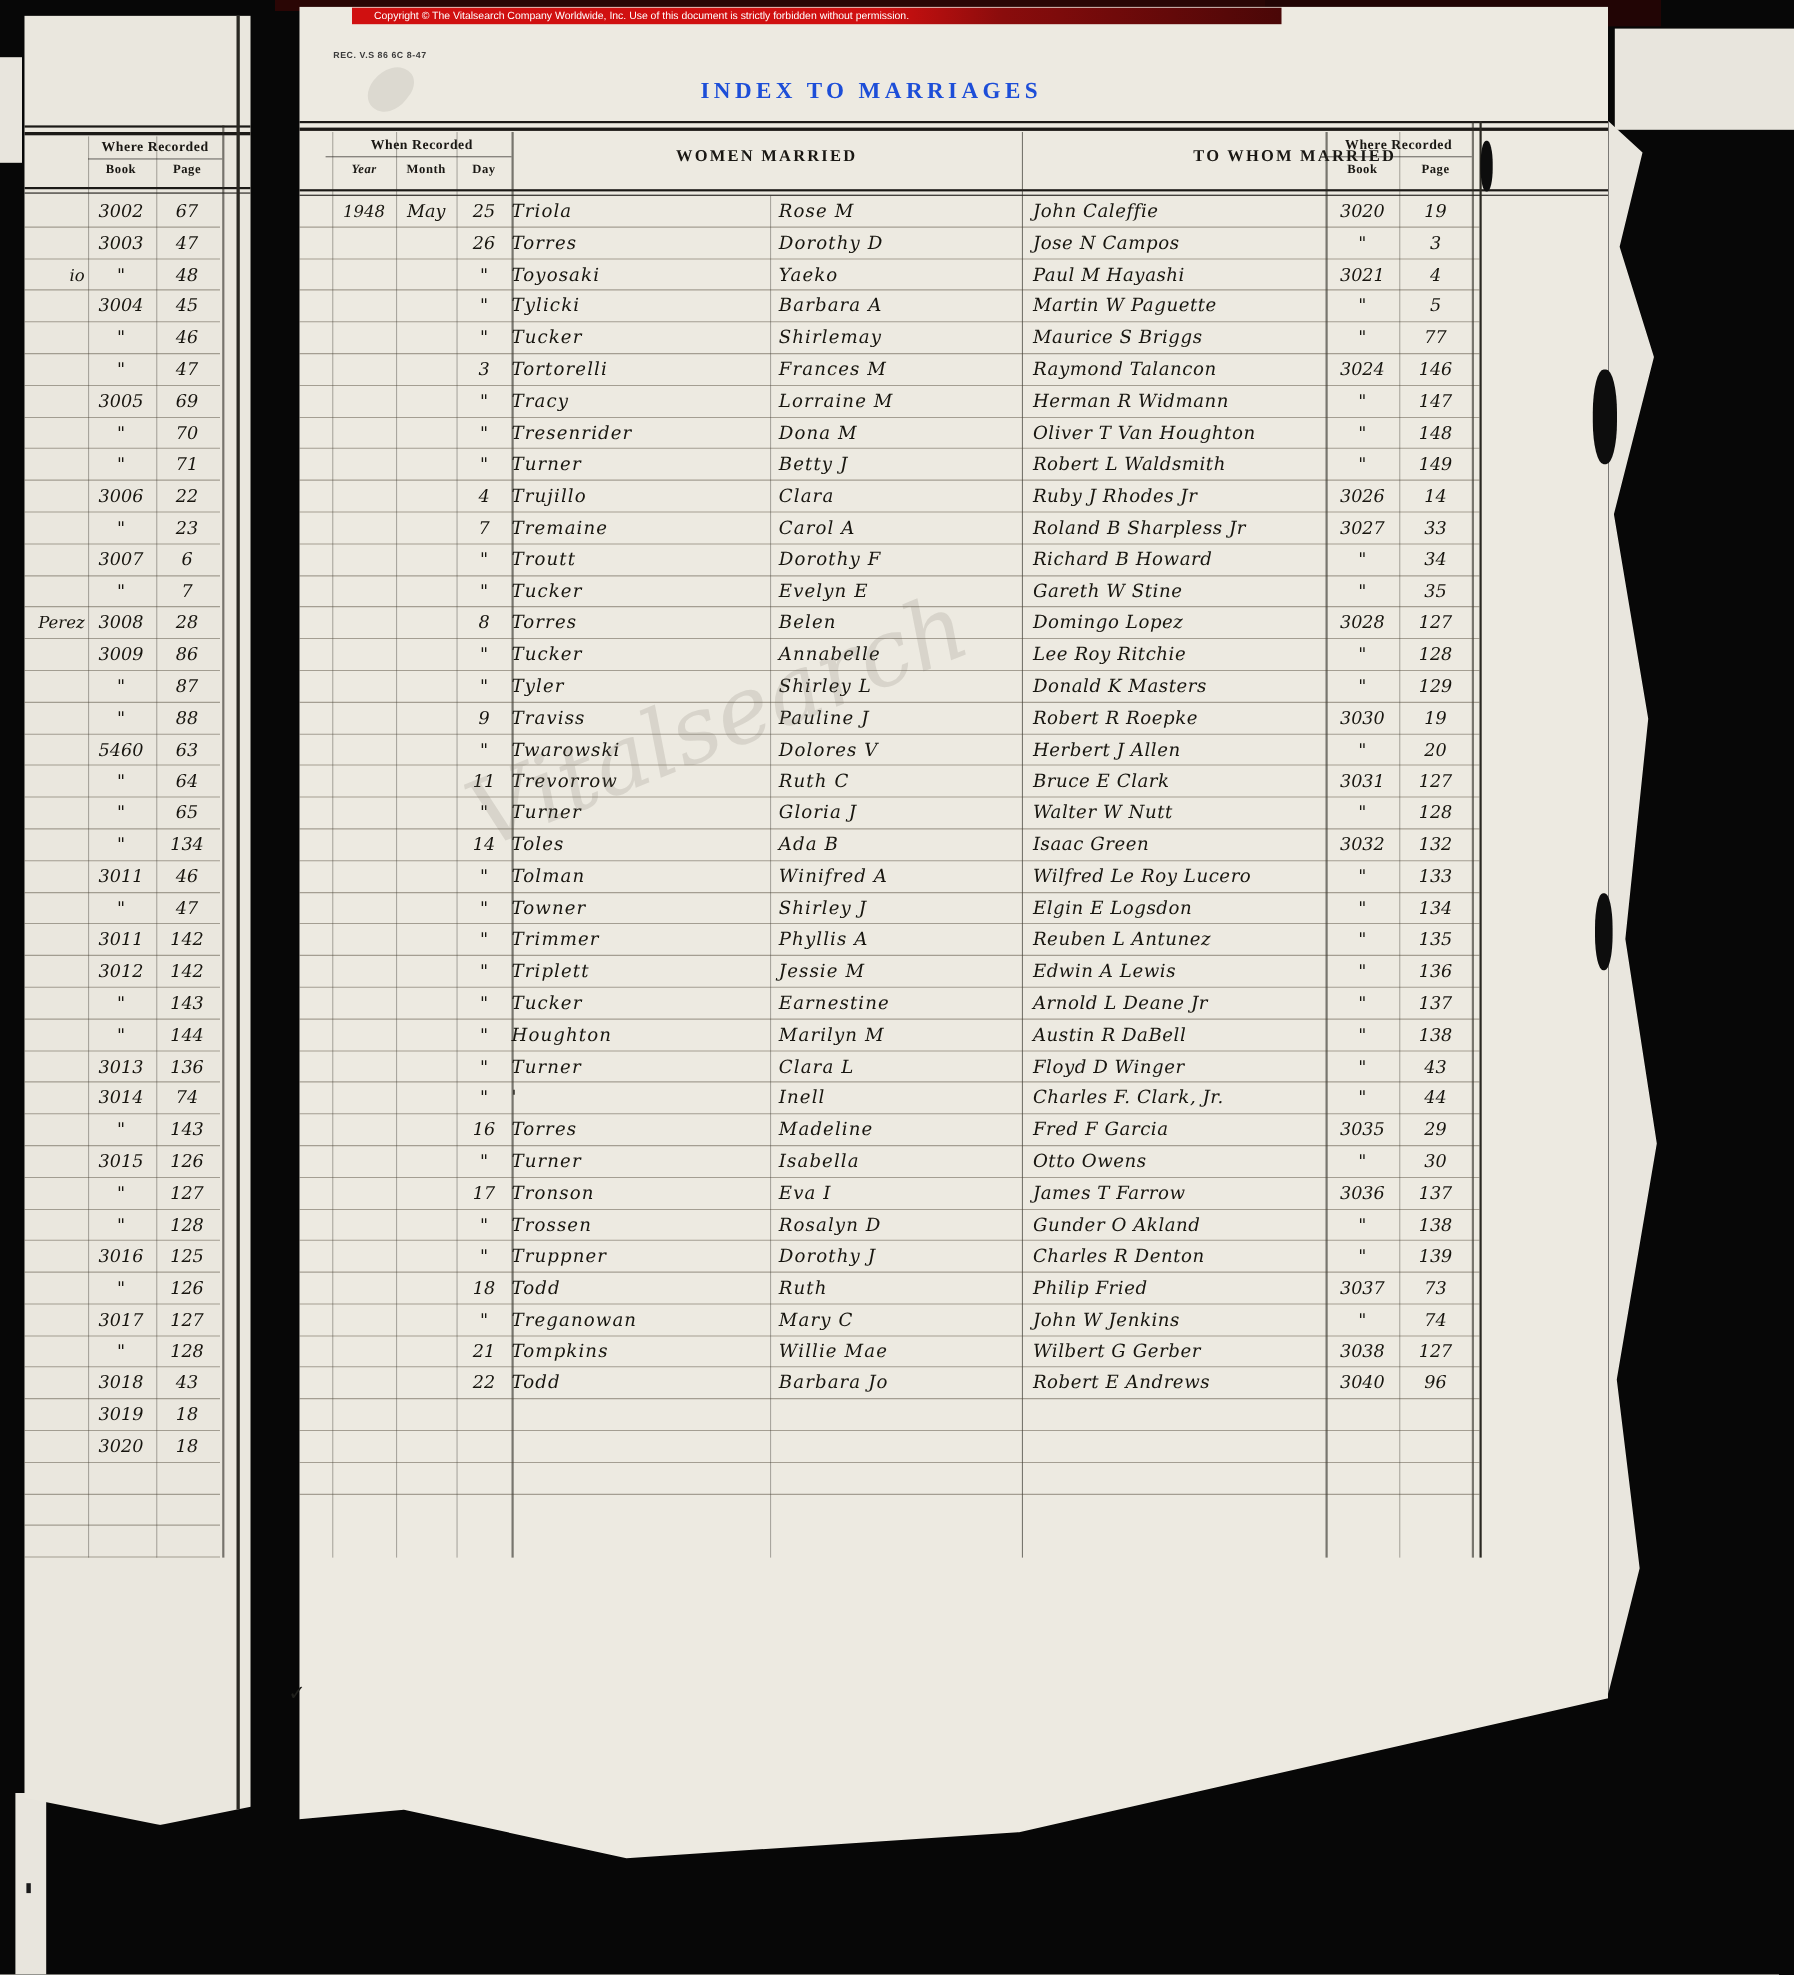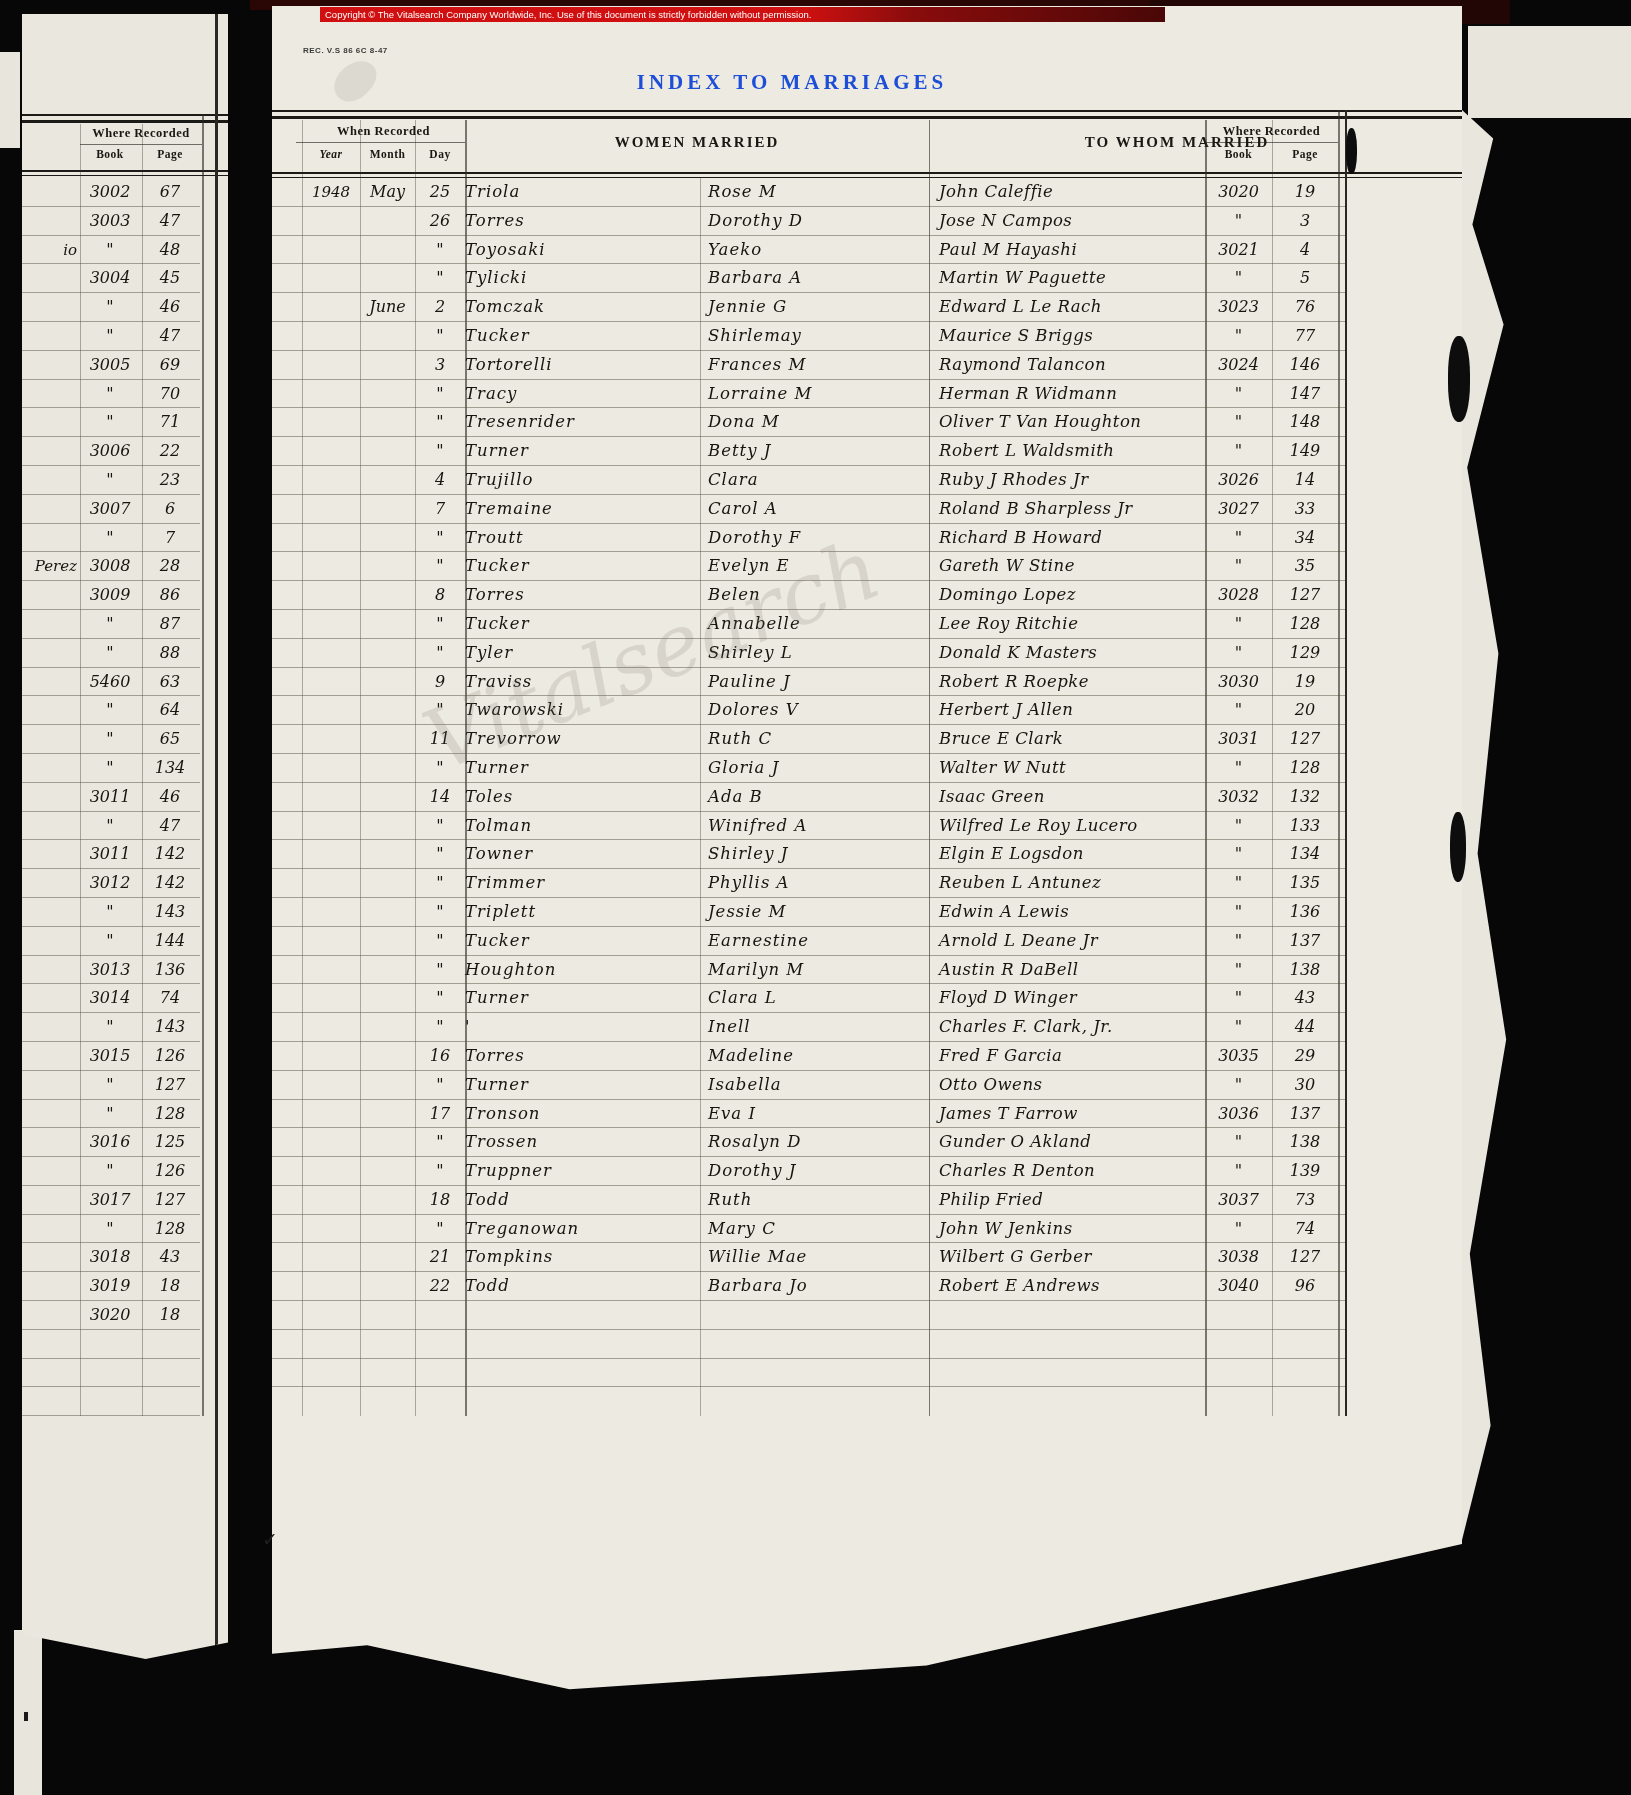--- a/index.html
+++ b/index.html
@@ -7,21 +7,21 @@
     width:1631px;height:1795px;position:relative;overflow:hidden;
     background:#070707;font-family:"Liberation Serif",serif;
   }
   
   .maroon-strip{position:absolute;left:250px;top:0;width:1040px;height:10px;background:#2a0605;}
   .maroon-strip2{position:absolute;left:1150px;top:0;width:360px;height:24px;background:#220505;}
   .red-bar{
     position:absolute;left:320px;top:7px;width:845px;height:15px;z-index:30;
     background:linear-gradient(90deg,#d01010 0%,#d01010 57%,#8a0c0c 70%,#4a0707 100%);
     color:#fff;font-family:"Liberation Sans",sans-serif;font-size:9.5px;line-height:15px;
-    white-space:nowrap;overflow:hidden;padding-left:5px;box-sizing:border-box;
+    white-space:nowrap;overflow:hidden;padding-left:20px;box-sizing:border-box;
   }
   .sliver{position:absolute;background:#e8e5dd;}
   
   .page{position:absolute;background:#edeae1;}
   #left-page{
     left:22px;top:14px;width:206px;height:1645px;background:#eae7de;
     clip-path:polygon(0 0,100% 0,100% 99%,60% 100%,0 98.5%);
   }
   #main-page{
     left:272px;top:6px;width:1190px;height:1690px;
@@ -421,31 +421,20 @@
     <span class="c cy hw"></span>
     <span class="c cm hw"></span>
     <span class="c cd hw">"</span>
     <span class="c cs hw">Tylicki</span>
     <span class="c cg hw">Barbara A</span>
     <span class="c chb hw">Martin W Paguette</span>
     <span class="c cb hw">"</span>
     <span class="c cp hw">5</span>
   </div>
 
-  <div class="row">
-    <span class="c sp30"></span>
-    <span class="c cy hw"></span>
-    <span class="c cm hw">June</span>
-    <span class="c cd hw">2</span>
-    <span class="c cs hw">Tomczak</span>
-    <span class="c cg hw">Jennie G</span>
-    <span class="c chb hw">Edward L Le Rach</span>
-    <span class="c cb hw">3023</span>
-    <span class="c cp hw">76</span>
-  </div>
 
   <div class="row">
     <span class="c sp30"></span>
     <span class="c cy hw"></span>
     <span class="c cm hw"></span>
     <span class="c cd hw">"</span>
     <span class="c cs hw">Tucker</span>
     <span class="c cg hw">Shirlemay</span>
     <span class="c chb hw">Maurice S Briggs</span>
     <span class="c cb hw">"</span>

